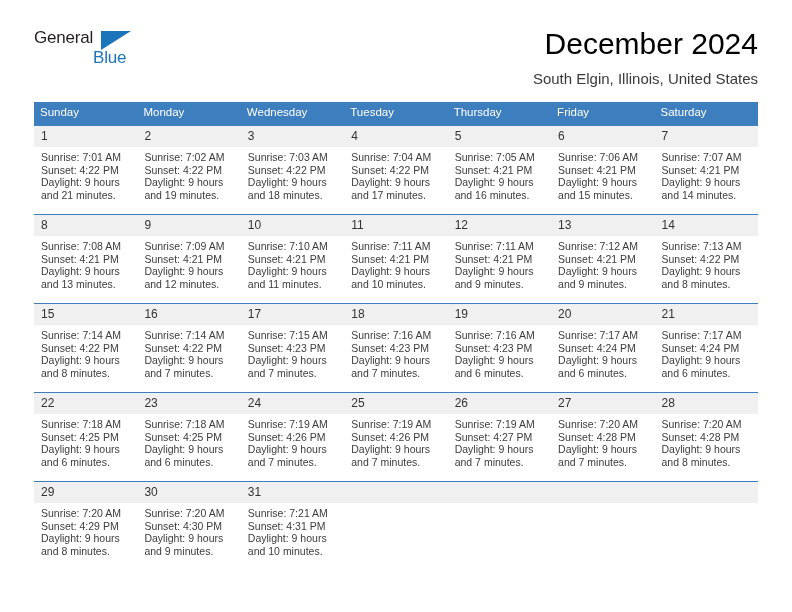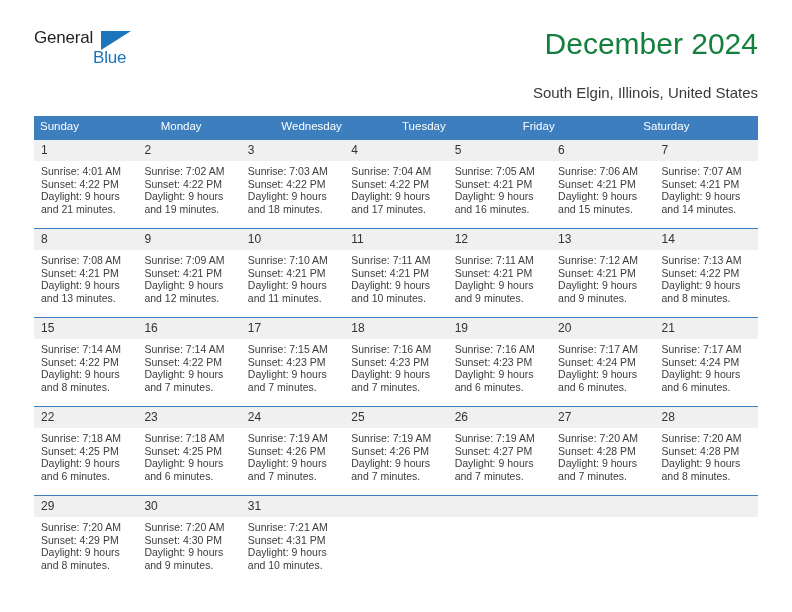--- a/index.html
+++ b/index.html
@@ -63,29 +63,29 @@
     font-family: "Liberation Sans", sans-serif;
   }
   .titles {
     text-align: right;
     flex: 1 1 auto;
     padding-top: 0px;
   }
   .cal-title {
     font-size: 30px;
     font-weight: normal;
-    color: #15803d;
+    color: #000000;
     line-height: 36px;
     margin: 0;
   }
   .cal-subtitle {
     font-size: 15px;
     color: #3a3a3a;
     line-height: 20px;
-    margin: 21px 0 0 0;
+    margin: 7px 0 0 0;
   }
 
   
   .calendar {
     margin: 13px 34px 0 34px;
     width: 724px;
     box-sizing: border-box;
   }
   .cal-row {
     display: flex;
@@ -166,37 +166,38 @@
 
   </div>
 
   <div class="calendar">
 
     <div class="cal-row cal-head">
       <div class="cell">Sunday</div>
       <div class="cell">Monday</div>
       <div class="cell">Wednesday</div>
       <div class="cell">Tuesday</div>
+      <div class="cell">Thursday</div>
       <div class="cell">Friday</div>
       <div class="cell">Saturday</div>
     </div>
 
     <div class="week">
       <div class="daynum-row">
         <div class="daynum">1</div>
         <div class="daynum">2</div>
         <div class="daynum">3</div>
         <div class="daynum">4</div>
         <div class="daynum">5</div>
         <div class="daynum">6</div>
         <div class="daynum">7</div>
       </div>
       <div class="info-row">
         <div class="info">
-          <div>Sunrise: 4:01 AM</div>
+          <div>Sunrise: 7:01 AM</div>
           <div>Sunset: 4:22 PM</div>
           <div>Daylight: 9 hours</div>
           <div>and 21 minutes.</div>
         </div>
         <div class="info">
           <div>Sunrise: 7:02 AM</div>
           <div>Sunset: 4:22 PM</div>
           <div>Daylight: 9 hours</div>
           <div>and 19 minutes.</div>
         </div>

